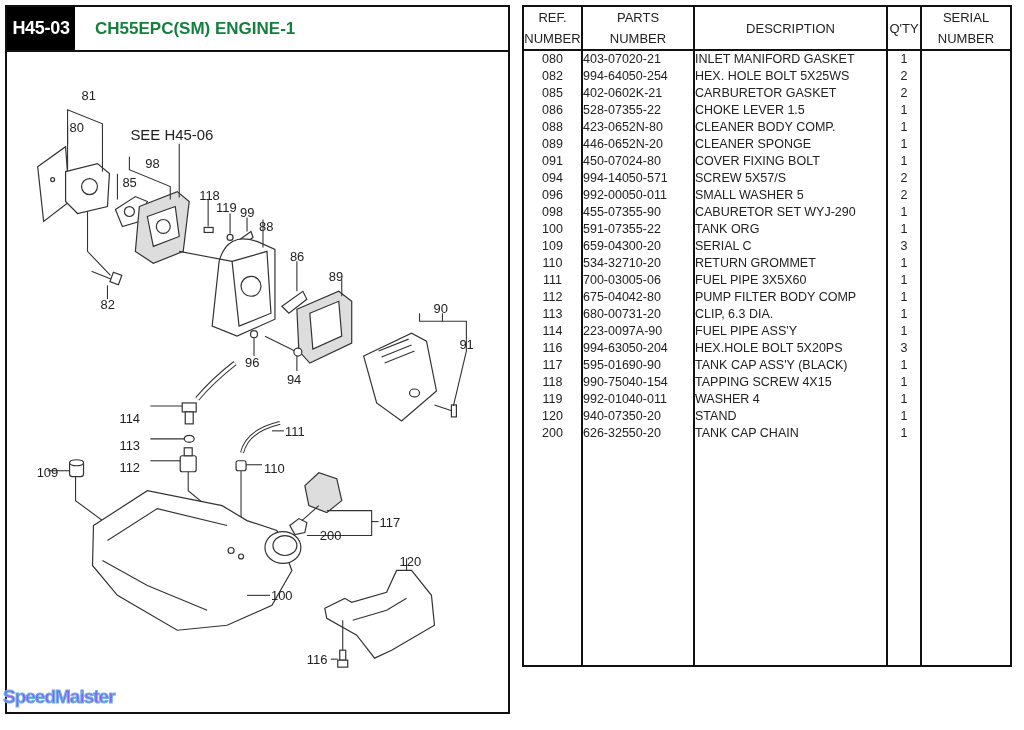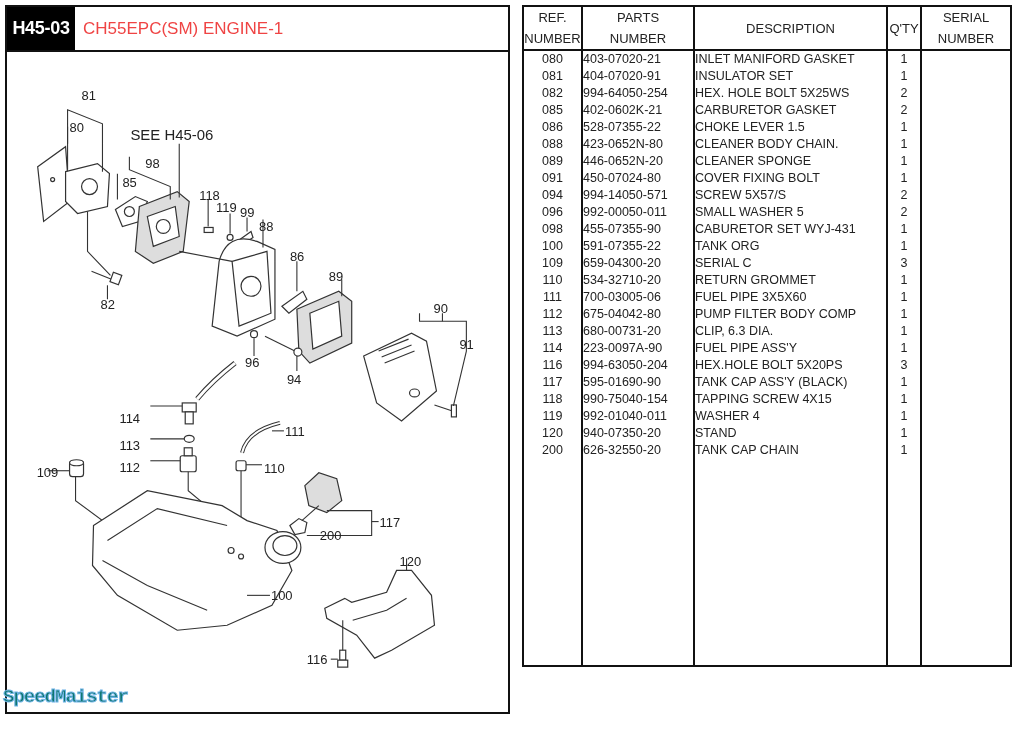--- a/index.html
+++ b/index.html
@@ -7,32 +7,32 @@
          font-family: "Liberation Sans", sans-serif; color: #1a1a1a; }
 
   
   #left-panel { position: absolute; left: 5px; top: 5px; width: 505px; height: 709px;
                 border: 2px solid #111; box-sizing: border-box; }
   #title-bar { position: absolute; left: 0; top: 0; right: 0; height: 43px;
                border-bottom: 2px solid #111; display: flex; align-items: center; }
   #diagram-code { background: #000; color: #fff; height: 100%; width: 68px;
                   display: flex; align-items: center; justify-content: center;
                   font-weight: bold; font-size: 18px; letter-spacing: -0.3px; }
-  #diagram-title { font-weight: normal; font-size: 17px; padding-left: 8px; color: #ef4444; }
+  #diagram-title { font-weight: bold; font-size: 17px; padding-left: 20px; color: #15803d; }
   #diagram-area { position: absolute; left: 0; top: 45px; right: 0; bottom: 0; }
   #diagram-area svg { width: 100%; height: 100%; }
   .callout { font-family: "Liberation Sans", sans-serif; font-size: 13px; fill: #222; }
   .see-ref { font-family: "Liberation Sans", sans-serif; font-size: 15px; fill: #222; }
   .ln { stroke: #333; stroke-width: 1.1; fill: none; }
   .part { stroke: #333; stroke-width: 1.2; fill: #fff; }
   .part-g { stroke: #333; stroke-width: 1.2; fill: #ddd; }
 
   #watermark { position: absolute; left: 3px; top: 686px; font-size: 19px;
-               font-weight: bold; color: #0f766e; -webkit-text-stroke: 1px #6fb3e6;
-               letter-spacing: -1px; font-family: Liberation Mono, monospace; }
+               font-weight: bold; color: #8b5cf6; -webkit-text-stroke: 1px #6fb3e6;
+               letter-spacing: -1px; font-family: Liberation Sans, sans-serif; }
 
   
   #parts-table-wrap { position: absolute; left: 522px; top: 5px; width: 490px; height: 662px;
                       border: 2px solid #111; box-sizing: border-box; }
   table#parts-table { border-collapse: collapse; width: 100%; height: 100%; table-layout: fixed;
                       font-size: 12.5px; color: #222; }
   #parts-table col.c-ref { width: 58px; }
   #parts-table col.c-part { width: 112px; }
   #parts-table col.c-desc { width: 193px; }
   #parts-table col.c-qty { width: 34px; }
@@ -264,27 +264,20 @@
     </thead>
     <tbody id="parts-body">
         <tr>
           <td class="ref">080</td>
           <td class="pn">403-07020-21</td>
           <td class="desc">INLET MANIFORD GASKET</td>
           <td class="qty">1</td>
           <td class="serial"></td>
         </tr>
         <tr>
-          <td class="ref">081</td>
-          <td class="pn">404-07020-91</td>
-          <td class="desc">INSULATOR SET</td>
-          <td class="qty">1</td>
-          <td class="serial"></td>
-        </tr>
-        <tr>
           <td class="ref">082</td>
           <td class="pn">994-64050-254</td>
           <td class="desc">HEX. HOLE BOLT 5X25WS</td>
           <td class="qty">2</td>
           <td class="serial"></td>
         </tr>
         <tr>
           <td class="ref">085</td>
           <td class="pn">402-0602K-21</td>
           <td class="desc">CARBURETOR GASKET</td>
@@ -294,21 +287,21 @@
         <tr>
           <td class="ref">086</td>
           <td class="pn">528-07355-22</td>
           <td class="desc">CHOKE LEVER 1.5</td>
           <td class="qty">1</td>
           <td class="serial"></td>
         </tr>
         <tr>
           <td class="ref">088</td>
           <td class="pn">423-0652N-80</td>
-          <td class="desc">CLEANER BODY CHAIN.</td>
+          <td class="desc">CLEANER BODY COMP.</td>
           <td class="qty">1</td>
           <td class="serial"></td>
         </tr>
         <tr>
           <td class="ref">089</td>
           <td class="pn">446-0652N-20</td>
           <td class="desc">CLEANER SPONGE</td>
           <td class="qty">1</td>
           <td class="serial"></td>
         </tr>
@@ -329,21 +322,21 @@
         <tr>
           <td class="ref">096</td>
           <td class="pn">992-00050-011</td>
           <td class="desc">SMALL WASHER 5</td>
           <td class="qty">2</td>
           <td class="serial"></td>
         </tr>
         <tr>
           <td class="ref">098</td>
           <td class="pn">455-07355-90</td>
-          <td class="desc">CABURETOR SET WYJ-431</td>
+          <td class="desc">CABURETOR SET WYJ-290</td>
           <td class="qty">1</td>
           <td class="serial"></td>
         </tr>
         <tr>
           <td class="ref">100</td>
           <td class="pn">591-07355-22</td>
           <td class="desc">TANK ORG</td>
           <td class="qty">1</td>
           <td class="serial"></td>
         </tr>

